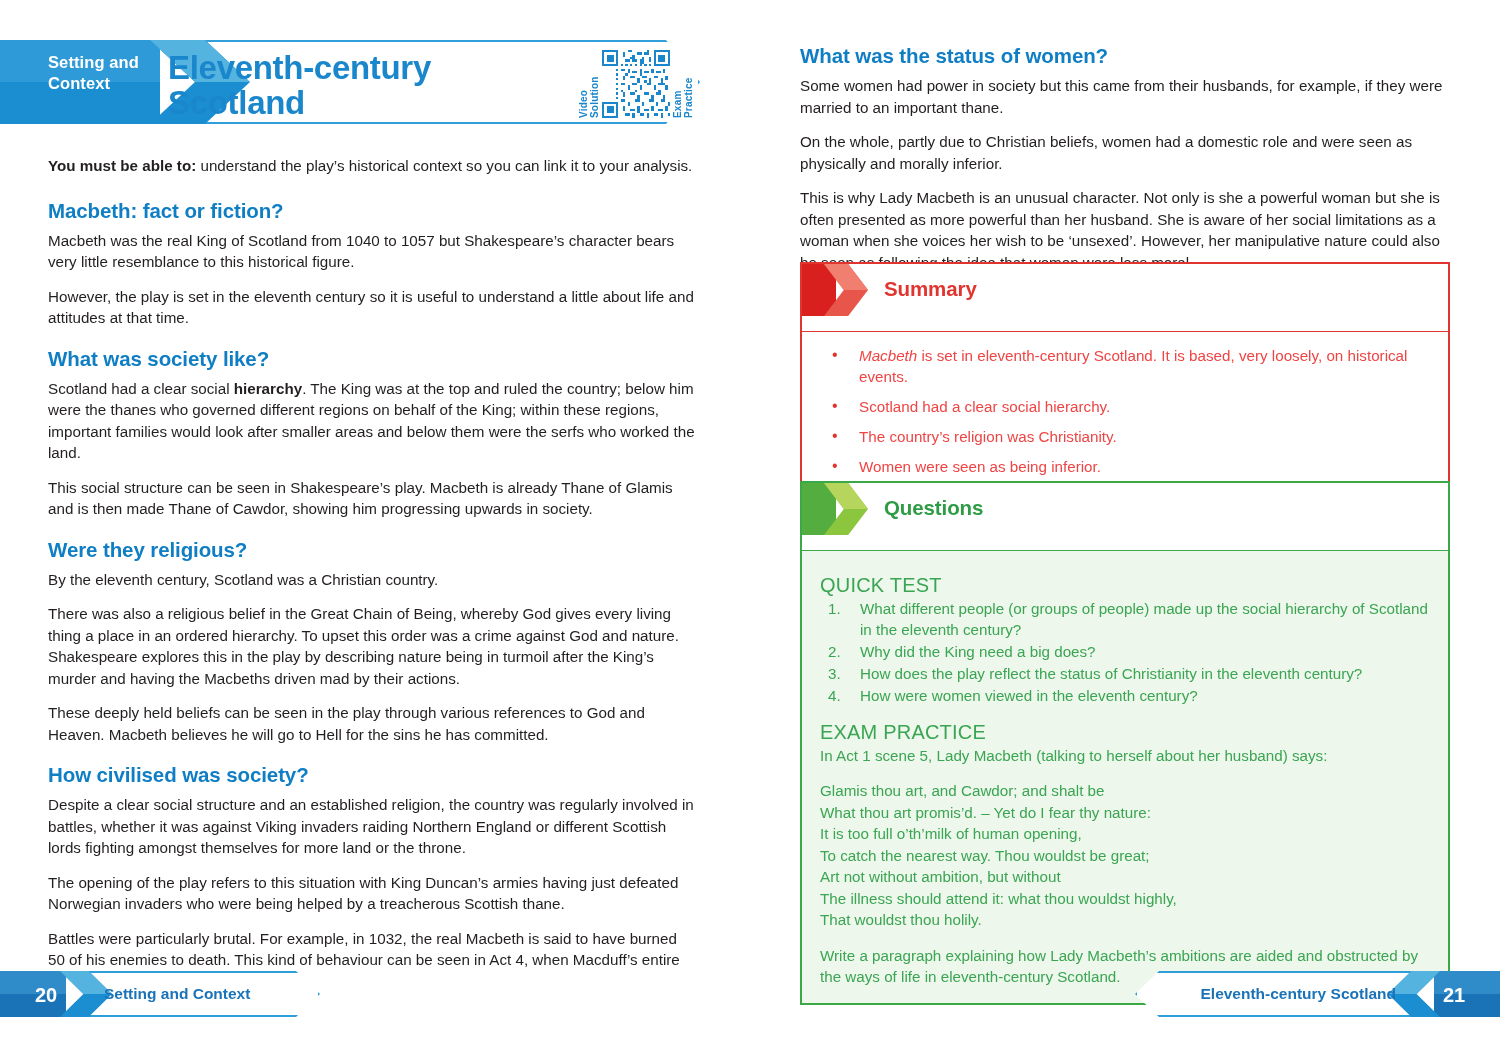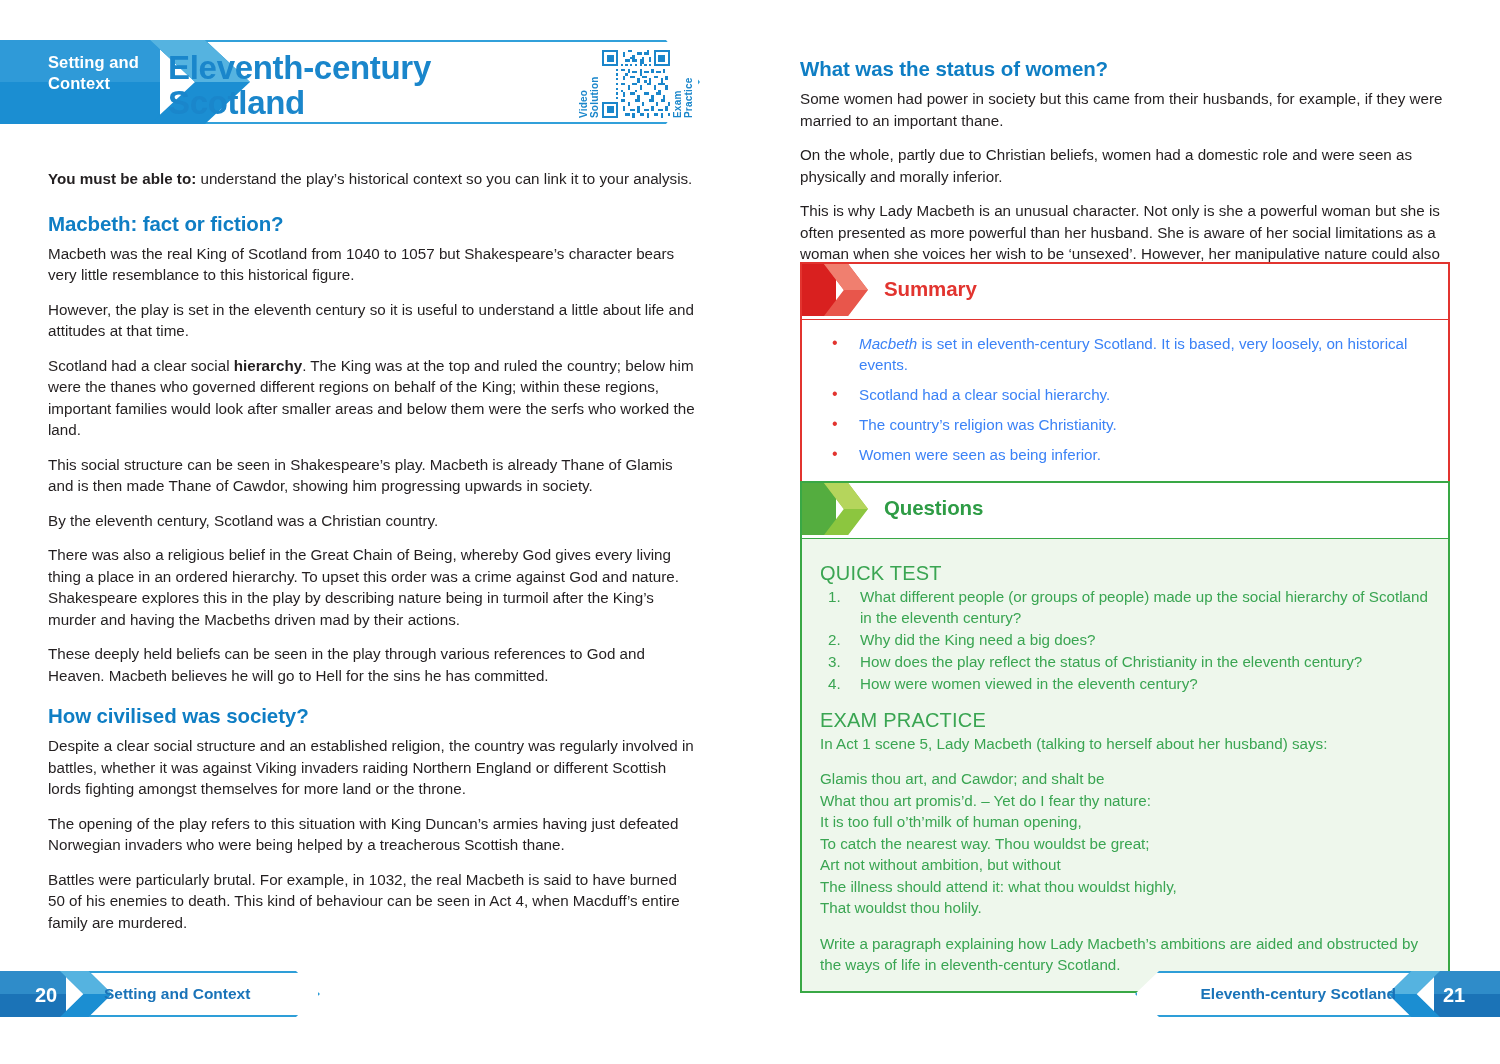--- a/index.html
+++ b/index.html
@@ -117,21 +117,20 @@
   .qr-code {
     width: 68px; height: 68px;
     margin: 0 2px;
   }
 
   
   .col {
     position: absolute;
     top: 155px;
     width: 650px;
-    margin-top: 13px;
   }
   .col-left  { left: 48px; }
   .col-right { left: 800px; top: 44px; width: 650px; }
 
   p.body-text {
     margin: 0 0 13px 0;
     font-size: 15.2px;
     line-height: 21.5px;
     color: #231f20;
   }
@@ -148,21 +147,21 @@
   h2.section-head.first { margin-top: 22px; }
   .col-right h2.section-head:first-child { margin-top: 0; }
 
   
   .callout {
     position: absolute;
     box-sizing: border-box;
   }
   .callout-head {
     position: relative;
-    height: 56px;
+    height: 68px;
     background: #ffffff;
     box-sizing: border-box;
   }
   .chev-block {
     position: absolute;
     left: 0; top: 0;
     width: 34px; height: 52px;
   }
   .chev-arrow {
     position: absolute;
@@ -201,21 +200,21 @@
   }
   ul.summary-list {
     margin: 0;
     padding: 0;
     list-style: none;
   }
   ul.summary-list li {
     position: relative;
     padding-left: 35px;
     margin-bottom: 9px;
-    color: #3b82f6;
+    color: #ef4444;
     font-size: 15.2px;
     line-height: 21px;
   }
   ul.summary-list li:last-child { margin-bottom: 0; }
   ul.summary-list li::before {
     content: "\2022";
     position: absolute;
     left: 8px; top: -1px;
     font-size: 16px;
     color: #e2342f;
@@ -503,23 +502,25 @@
   </div>
 
   <div class="col col-left">
 
     <p class="body-text"><b>You must be able to:</b><span> understand the play’s historical context so you can link it to your analysis.</span></p>
 
     <h2 class="section-head first">Macbeth: fact or fiction?</h2>
     <p class="body-text">Macbeth was the real King of Scotland from 1040 to 1057 but Shakespeare’s character bears very little resemblance to this historical figure.</p>
     <p class="body-text">However, the play is set in the eleventh century so it is useful to understand a little about life and attitudes at that time.</p>
 
+    <h2 class="section-head">What was society like?</h2>
     <p class="body-text"><span>Scotland had a clear social <b>hierarchy</b>. The King was at the top and ruled the country; below him were the thanes who governed different regions on behalf of the King; within these regions, important families would look after smaller areas and below them were the serfs who worked the land.</span></p>
     <p class="body-text">This social structure can be seen in Shakespeare’s play. Macbeth is already Thane of Glamis and is then made Thane of Cawdor, showing him progressing upwards in society.</p>
 
+    <h2 class="section-head">Were they religious?</h2>
     <p class="body-text">By the eleventh century, Scotland was a Christian country.</p>
     <p class="body-text">There was also a religious belief in the Great Chain of Being, whereby God gives every living thing a place in an ordered hierarchy. To upset this order was a crime against God and nature. Shakespeare explores this in the play by describing nature being in turmoil after the King’s murder and having the Macbeths driven mad by their actions.</p>
     <p class="body-text">These deeply held beliefs can be seen in the play through various references to God and Heaven. Macbeth believes he will go to Hell for the sins he has committed.</p>
 
     <h2 class="section-head">How civilised was society?</h2>
     <p class="body-text">Despite a clear social structure and an established religion, the country was regularly involved in battles, whether it was against Viking invaders raiding Northern England or different Scottish lords fighting amongst themselves for more land or the throne.</p>
     <p class="body-text">The opening of the play refers to this situation with King Duncan’s armies having just defeated Norwegian invaders who were being helped by a treacherous Scottish thane.</p>
     <p class="body-text">Battles were particularly brutal. For example, in 1032, the real Macbeth is said to have burned 50 of his enemies to death. This kind of behaviour can be seen in Act 4, when Macduff’s entire family are murdered.</p>
   </div>
 

